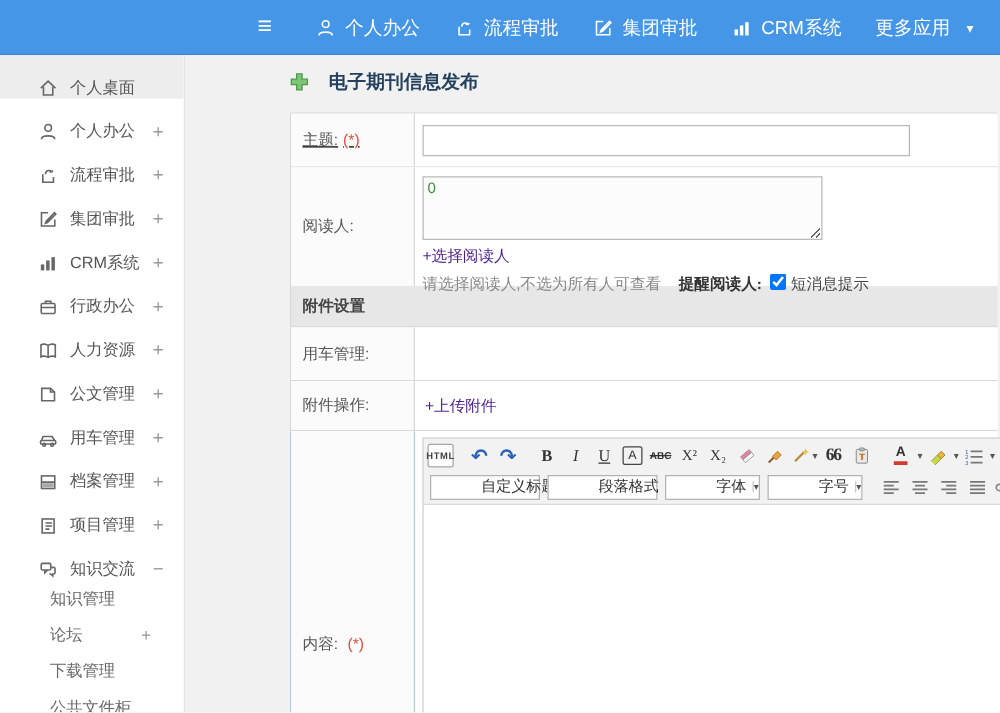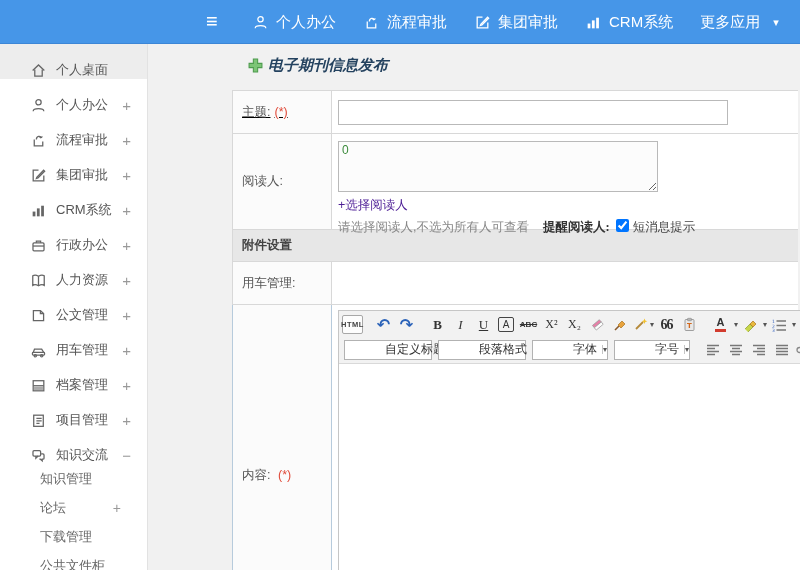--- a/index.html
+++ b/index.html
@@ -21,21 +21,21 @@
   .side-item { height:35px; display:flex; align-items:flex-end; padding-left:30px; color:#555; font-size:13px; cursor:pointer; }
   .side-item.active { background:#ededed; }
   .side-item .sicon { width:17px; height:17px; margin-right:9px; flex:0 0 17px; }
   .side-item .slabel { flex:1; }
   .side-item .sexpand { color:#999; font-size:15px; font-weight:300; margin-right:16px; }
   .side-sub { height:29px; display:flex; align-items:center; padding-left:40px; color:#666; font-size:13px; cursor:pointer; }
   .side-sub .slabel { flex:1; }
   .side-sub .sexpand { color:#999; font-size:14px; margin-right:26px; }
 
   
-  .main-title { position:absolute; left:248px; top:56px; display:flex; align-items:center; gap:5px;font-style:italic; }
+  .main-title { position:absolute; left:232px; top:56px; display:flex; align-items:center; gap:16px; }
   .main-title h1 { font-size:15px; font-weight:bold; color:#24425f; }
 
   .form { position:absolute; left:232px; top:90px; width:566px; border-top:1px solid #d8d8d8; font-size:12.5px; }
   .frow { display:flex; border-bottom:1px solid #d8d8d8; border-left:1px solid #d8d8d8; background:#fff; }
   .fcell-label { width:99px; flex:0 0 99px; background:#fbfbfb; border-right:1px solid #d8d8d8; color:#555; padding-left:9px; display:flex; align-items:center; }
   .fcell-value { flex:1; background:#fff; position:relative; }
   .req { color:#e04b3a; margin-left:4px; }
 
   .row-subject { height:43px;text-decoration:underline; }
   .subject-input { margin:9px 0 0 6px; width:390px; height:25px; border:1px solid #b9b9b9; background:#fff; font-size:12px; padding:0 4px; }
@@ -299,20 +299,28 @@
 
     <div class="frow row-uploaded">
       <div class="fcell-label">
         <span>用车管理:</span>
       </div>
       <div class="fcell-value">
         <span></span>
       </div>
     </div>
 
+    <div class="frow row-ops">
+      <div class="fcell-label">
+        <span>附件操作:</span>
+      </div>
+      <div class="fcell-value">
+        <a class="link ops-link">+上传附件</a>
+      </div>
+    </div>
 
     <div class="frow row-content">
       <div class="fcell-label">
         <span class="content-label">
           <span>内容:</span>
           <span class="req">(*)</span>
         </span>
       </div>
       <div class="fcell-value">
 

